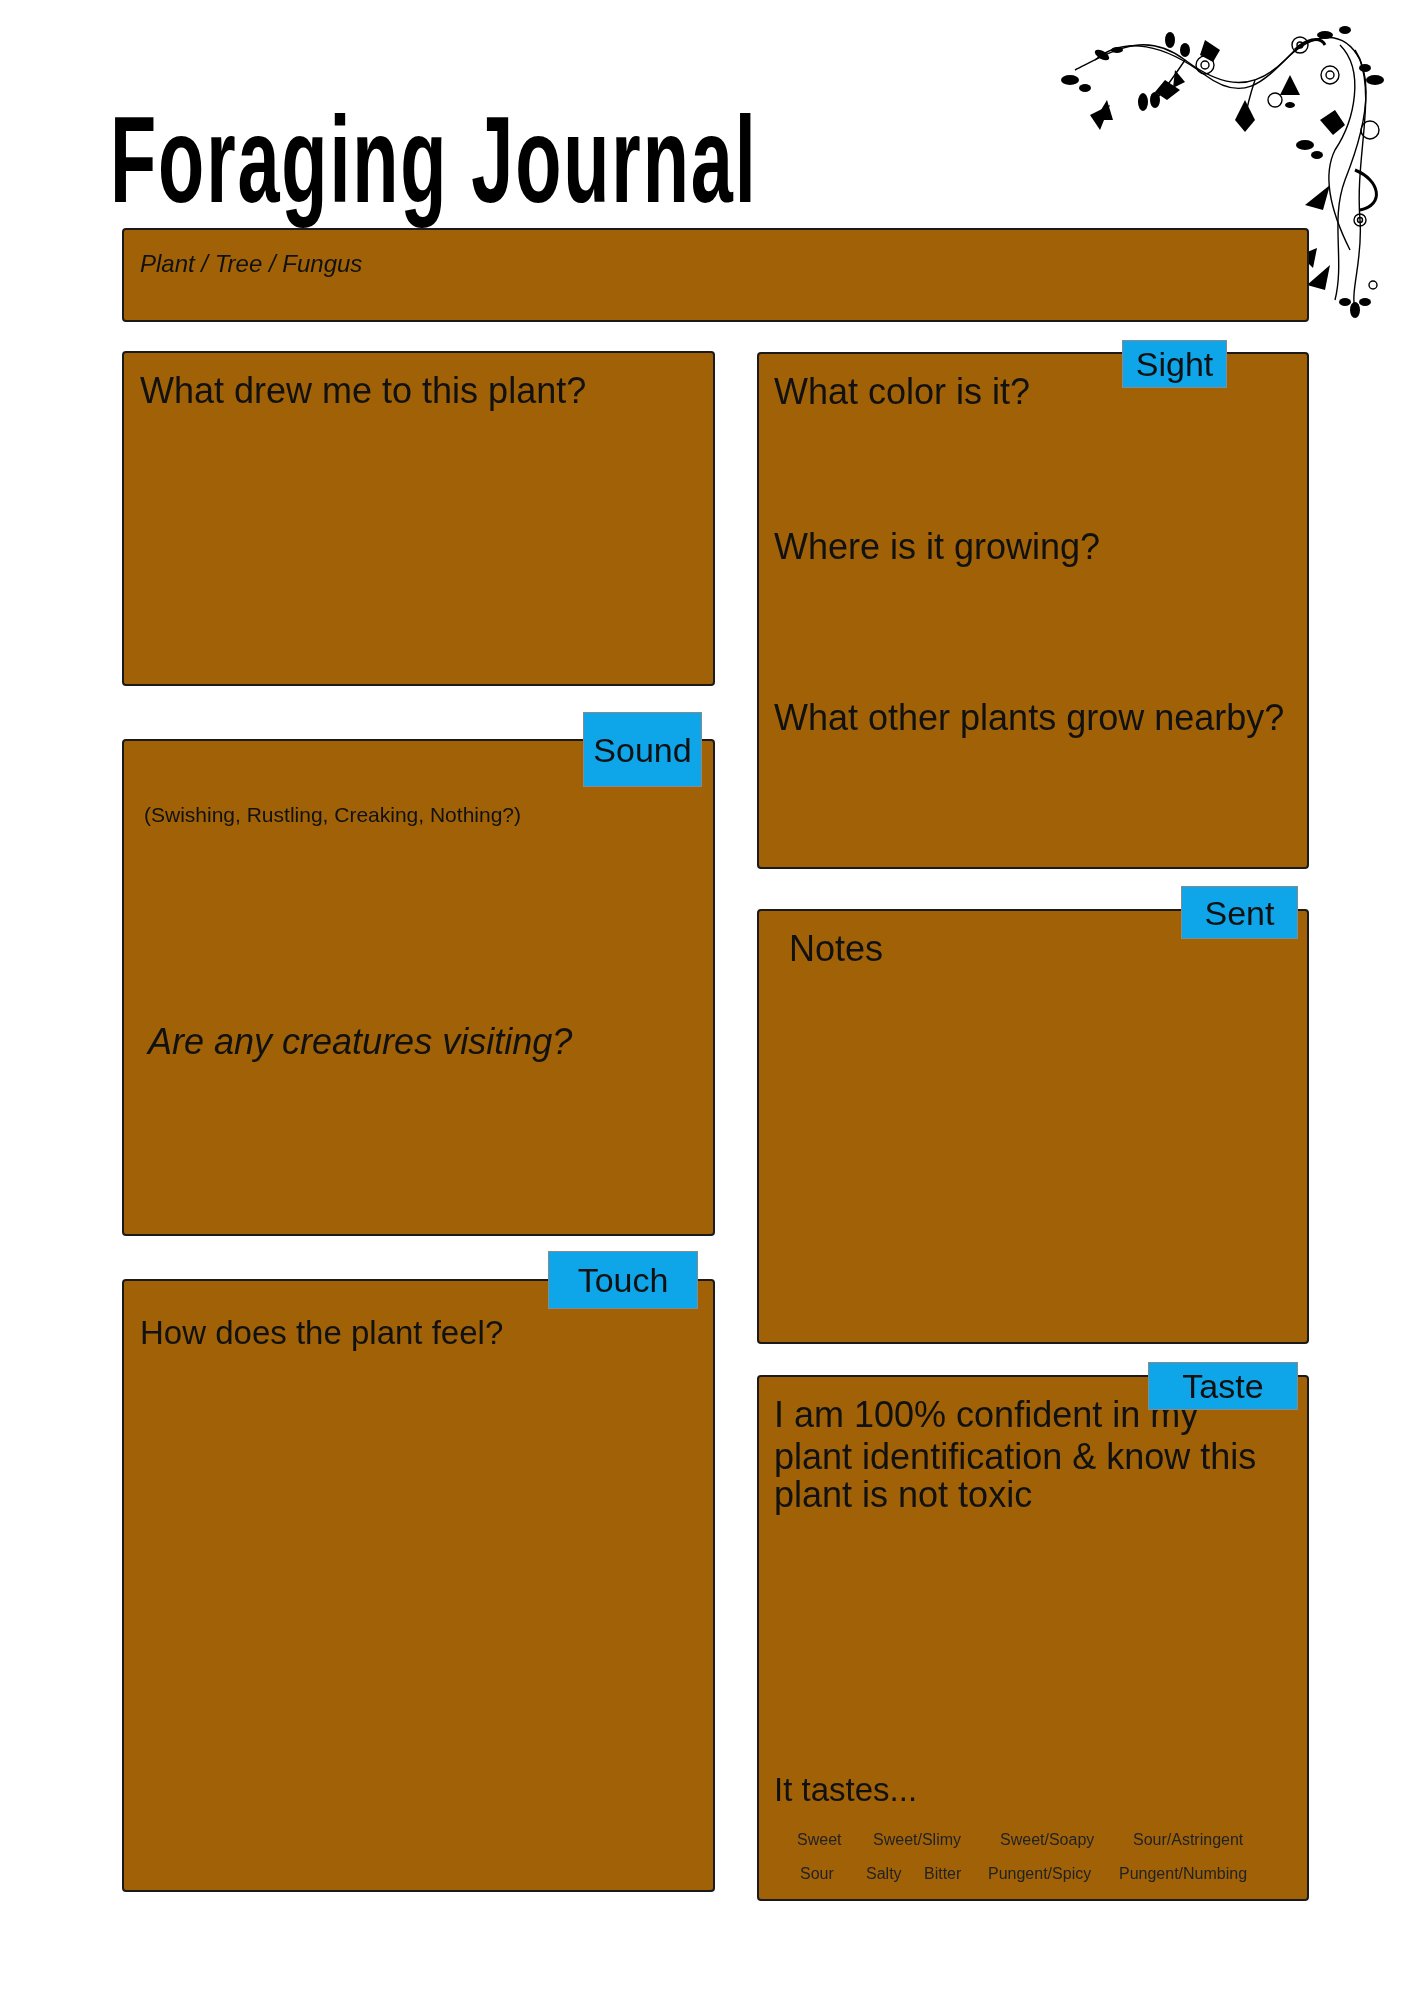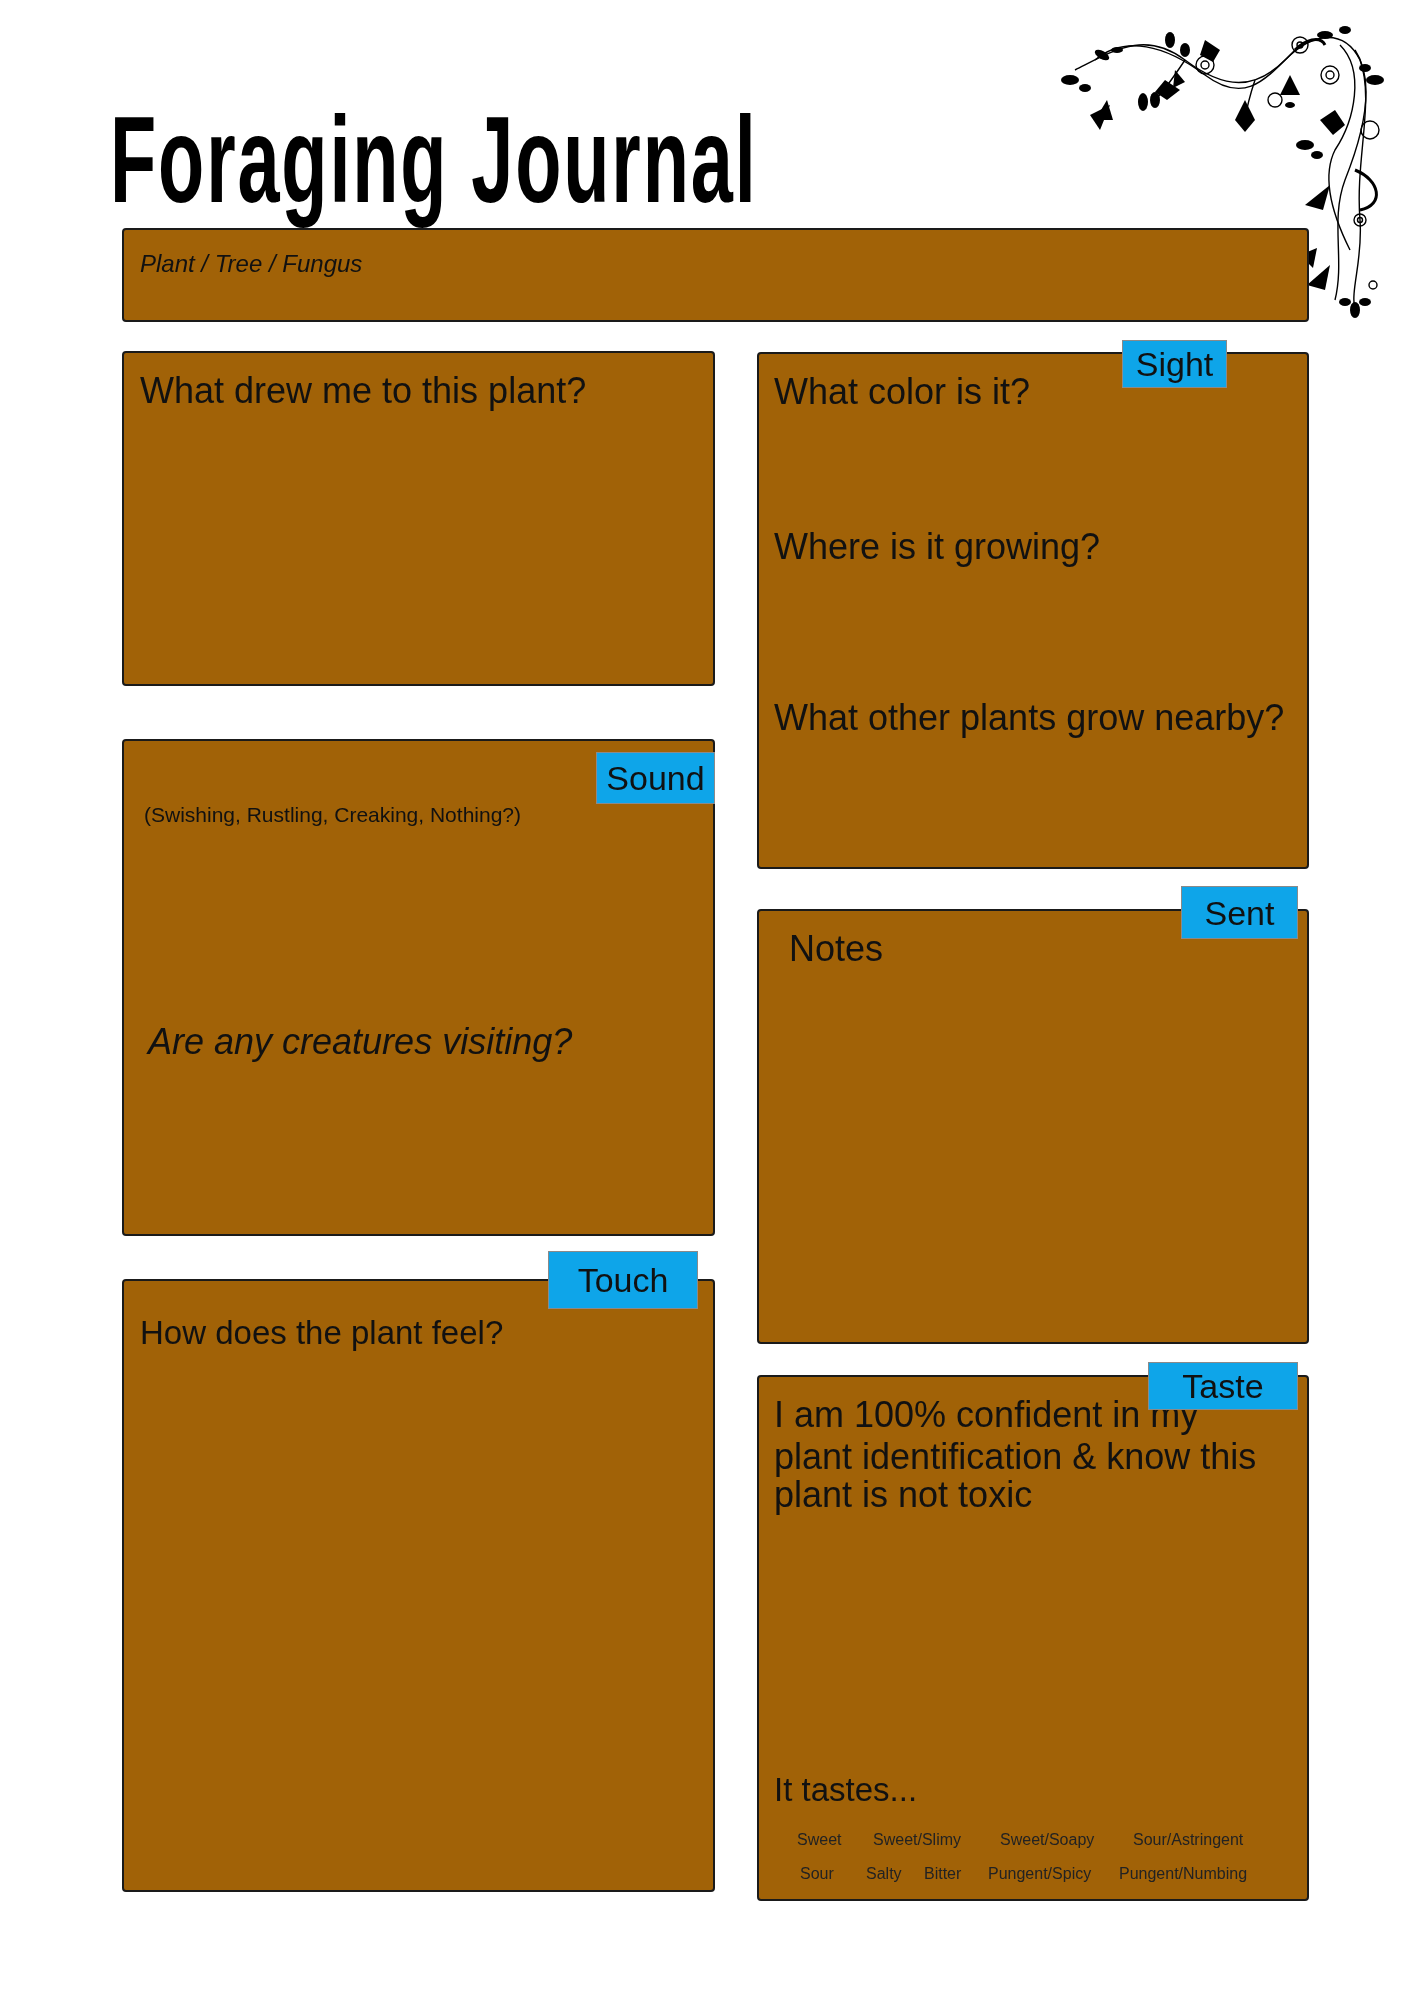--- a/index.html
+++ b/index.html
@@ -93,21 +93,21 @@
   <span class="q" style="left:15px; top:20px;">What color is it?</span>
   <span class="q" style="left:15px; top:175px;">Where is it growing?</span>
   <span class="q" style="left:15px; top:346px;">What other plants grow nearby?</span>
 </div>
 <div class="tag" style="left:1122px; top:340px; width:105px; height:48px;">Sight</div>
 
 <div class="box" style="left:122px; top:739px; width:593px; height:497px;">
   <span class="q hint" style="left:20px; top:63px;">(Swishing, Rustling, Creaking, Nothing?)</span>
   <span class="q" style="left:24px; top:283px;font-style:italic;">Are any creatures visiting?</span>
 </div>
-<div class="tag" style="left:596px; top:712px; width:119px; height:52px;margin-top:40px;">Sound</div>
+<div class="tag" style="left:583px; top:712px; width:119px; height:75px;">Sound</div>
 
 <div class="box" style="left:757px; top:909px; width:552px; height:435px;">
   <span class="q" style="left:22px; top:20px;margin-left:8px;">Notes</span>
 </div>
 <div class="tag" style="left:1181px; top:886px; width:117px; height:53px;">Sent</div>
 
 <div class="box" style="left:122px; top:1279px; width:593px; height:613px;">
   <span class="q big" style="left:16px; top:35px;">How does the plant feel?</span>
 </div>
 <div class="tag" style="left:548px; top:1251px; width:150px; height:58px;">Touch</div>

